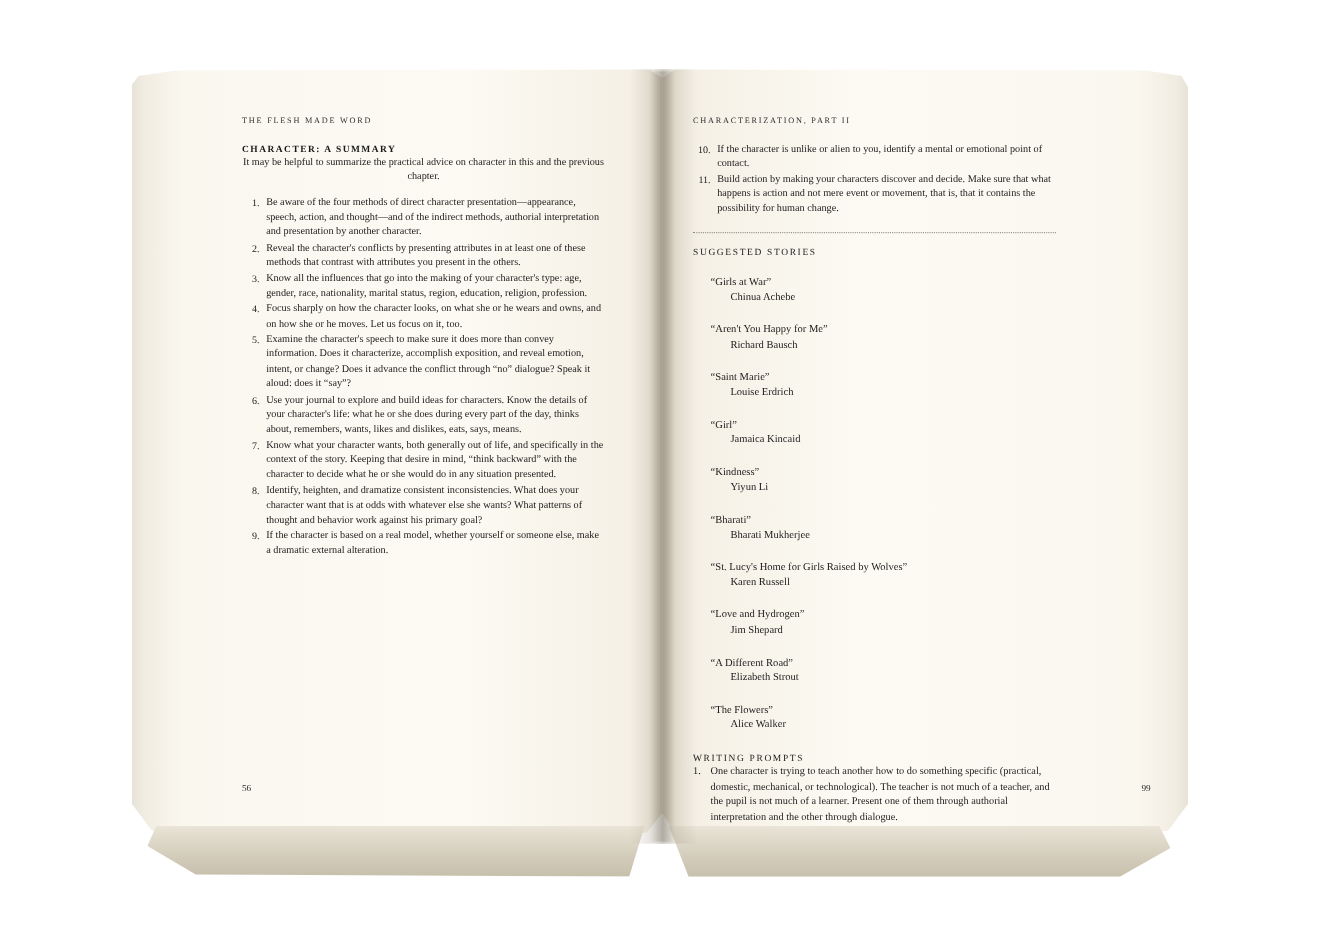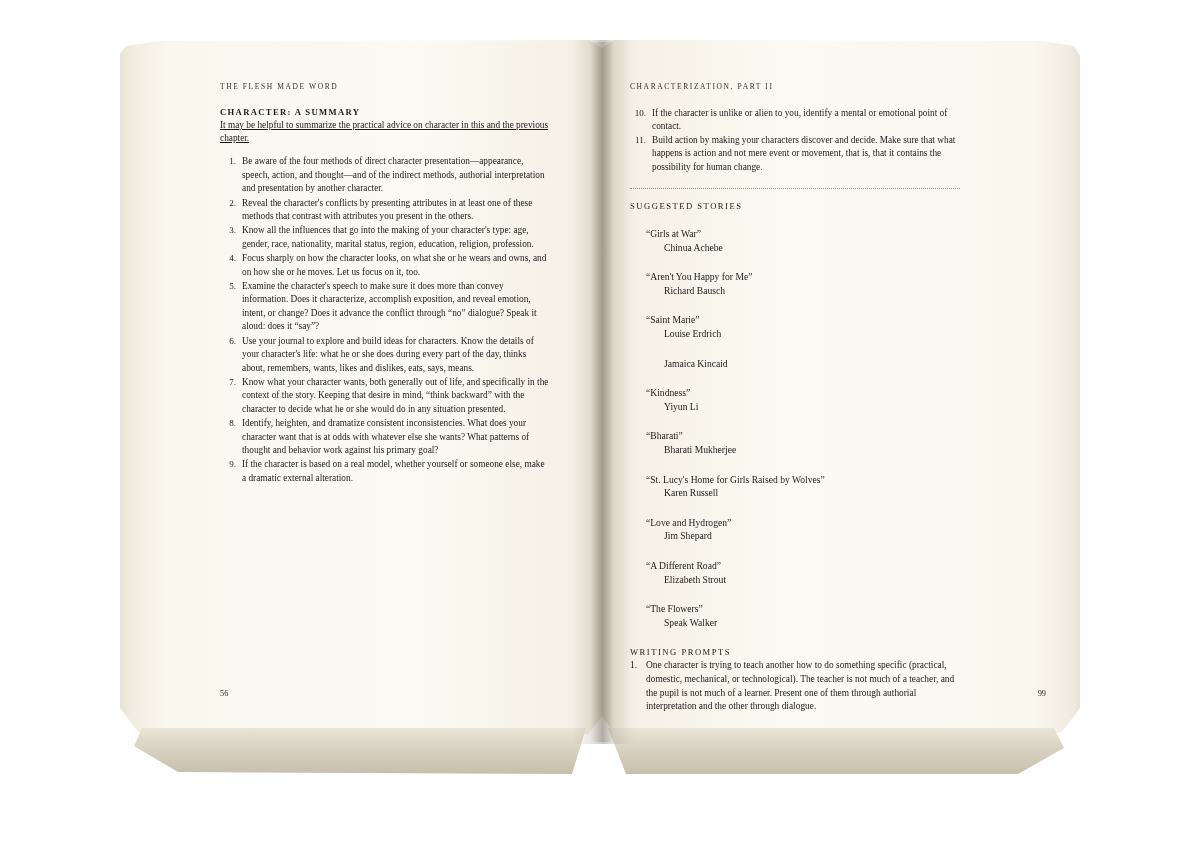--- a/index.html
+++ b/index.html
@@ -13,21 +13,21 @@
     height: 857px;
     background: #ffffff;
     overflow: hidden;
     font-family: "Liberation Serif", serif;
   }
 
   
   .book {
     position: absolute;
     left: 120px;
-    top: 40px;
+    top: 63px;
     width: 960px;
     height: 730px;
   }
 
   
   .leaf {
     position: absolute;
     top: 0;
     background: #f7f4ec;
   }
@@ -115,22 +115,21 @@
   }
   .section-head.light {
     font-weight: 400;
     letter-spacing: 1.5px;
   }
 
   .para {
     font-size: 9.3px;
     line-height: 13.2px;
     margin: 0 0 10px 0;
-    text-align: left;
-    text-decoration: underline;
+    text-align: center;
   }
 
   ol.numlist {
     margin: 0;
     padding: 0;
     list-style: none;
   }
   ol.numlist li {
     position: relative;
     font-size: 9.3px;
@@ -287,20 +286,21 @@
           </li>
           <li>
             <div class="story-title">“Aren't You Happy for Me”</div>
             <div class="story-author">Richard Bausch</div>
           </li>
           <li>
             <div class="story-title">“Saint Marie”</div>
             <div class="story-author">Louise Erdrich</div>
           </li>
           <li>
+            <div class="story-title">“Girl”</div>
             <div class="story-author">Jamaica Kincaid</div>
           </li>
           <li>
             <div class="story-title">“Kindness”</div>
             <div class="story-author">Yiyun Li</div>
           </li>
           <li>
             <div class="story-title">“Bharati”</div>
             <div class="story-author">Bharati Mukherjee</div>
           </li>
@@ -311,21 +311,21 @@
           <li>
             <div class="story-title">“Love and Hydrogen”</div>
             <div class="story-author">Jim Shepard</div>
           </li>
           <li>
             <div class="story-title">“A Different Road”</div>
             <div class="story-author">Elizabeth Strout</div>
           </li>
           <li>
             <div class="story-title">“The Flowers”</div>
-            <div class="story-author">Speak Walker</div>
+            <div class="story-author">Alice Walker</div>
           </li>
         </ul>
 
         <div class="section-head light" style="margin-top:18px;">Writing Prompts</div>
 
         <ol class="prompt-list">
           <li>
             <span class="num">1.</span>
             <span>One character is trying to teach another how to do something specific (practical, domestic, mechanical, or technological). The teacher is not much of a teacher, and the pupil is not much of a learner. Present one of them through authorial interpretation and the other through dialogue.</span>
           </li>

